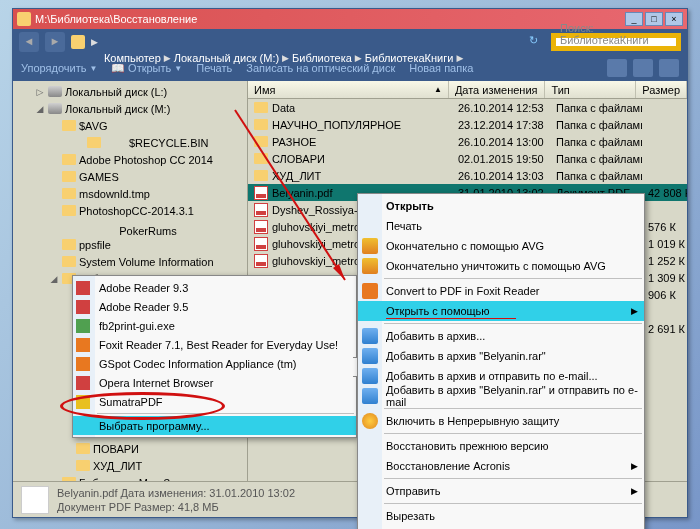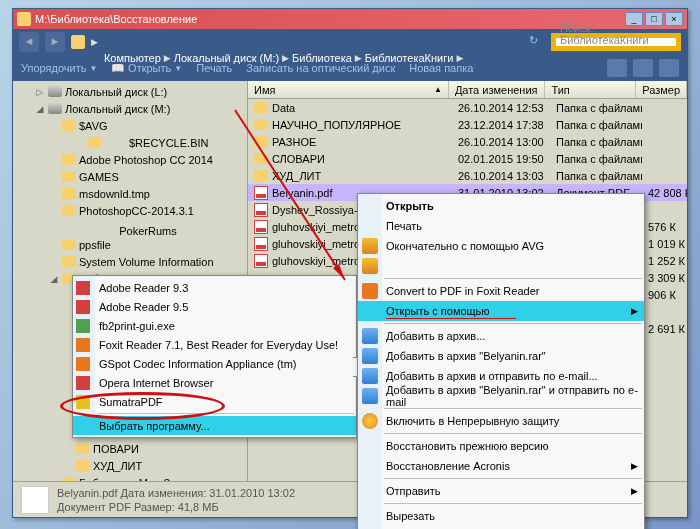--- a/index.html
+++ b/index.html
@@ -38,21 +38,21 @@
   .exe.red { background: #d04040; }
   .exe.grn { background: #50a050; }
   .exe.org { background: #e87820; }
   .exe.ylw { background: #e8c020; }
   
   .list { flex: 1; display: flex; flex-direction: column; overflow: hidden; }
   .list-hdr { display: flex; height: 18px; background: linear-gradient(#f8f8e8,#e0e0d0); border-bottom: 1px solid #a0a090; }
   .hdr-cell { padding: 2px 6px; border-right: 1px solid #c0c0b0; display: flex; align-items: center; }
   .list-body { flex: 1; overflow: hidden; }
   .list-row { display: flex; height: 17px; align-items: center; }
-  .list-row.sel { background: #c4b5fd; }
+  .list-row.sel { background: #0f766e; }
   .lc { padding: 0 6px; display: flex; align-items: center; gap: 4px; overflow: hidden; white-space: nowrap; }
   .c-name { width: 204px; text-align: right; }
   .c-date { width: 98px; }
   .c-type { width: 92px; }
   .c-size { flex: 1; text-align: right; }
   .pdf { width: 14px; height: 14px; background: #fff; border: 1px solid #d04040; position: relative; }
   .pdf::after { content:""; position:absolute; bottom:1px; left:1px; right:1px; height:4px; background:#d04040; }
   
   .status { height: 36px; background: #d8d8c8; border-top: 1px solid #a0a090; display: flex; align-items: center; padding: 0 8px; gap: 8px; }
   .st-icon { width: 28px; height: 28px; background: #fff; border: 1px solid #ccc; }
@@ -359,21 +359,21 @@
             <div class="lc c-date"></div>
             <div class="lc c-type"></div>
             <div class="lc c-size">1 252 К</div>
           </div>
           <div class="list-row">
             <div class="lc c-name">
               <span></span>
             </div>
             <div class="lc c-date"></div>
             <div class="lc c-type"></div>
-            <div class="lc c-size">3 309 К</div>
+            <div class="lc c-size">1 309 К</div>
           </div>
           <div class="list-row">
             <div class="lc c-name">
               <span></span>
             </div>
             <div class="lc c-date"></div>
             <div class="lc c-type"></div>
             <div class="lc c-size">906 К</div>
           </div>
           <div class="list-row">
@@ -443,20 +443,21 @@
 
 <div class="ctx">
   <div class="ctx-item bold">Открыть</div>
   <div class="ctx-item">Печать</div>
   <div class="ctx-item">
       <span class="ctx-icon ci-avg"></span>
       <span>Окончательно с помощью AVG</span>
     </div>
   <div class="ctx-item">
       <span class="ctx-icon ci-avg"></span>
+      <span>Окончательно уничтожить с помощью AVG</span>
     </div>
   <div class="ctx-sep"></div>
   <div class="ctx-item">
       <span class="ctx-icon ci-fox"></span>
       <span>Convert to PDF in Foxit Reader</span>
     </div>
   <div class="ctx-item hl">
       <span>Открыть с помощью</span>
       <span class="underline-annot"></span>
       <span class="sub-arrow">▶</span>

